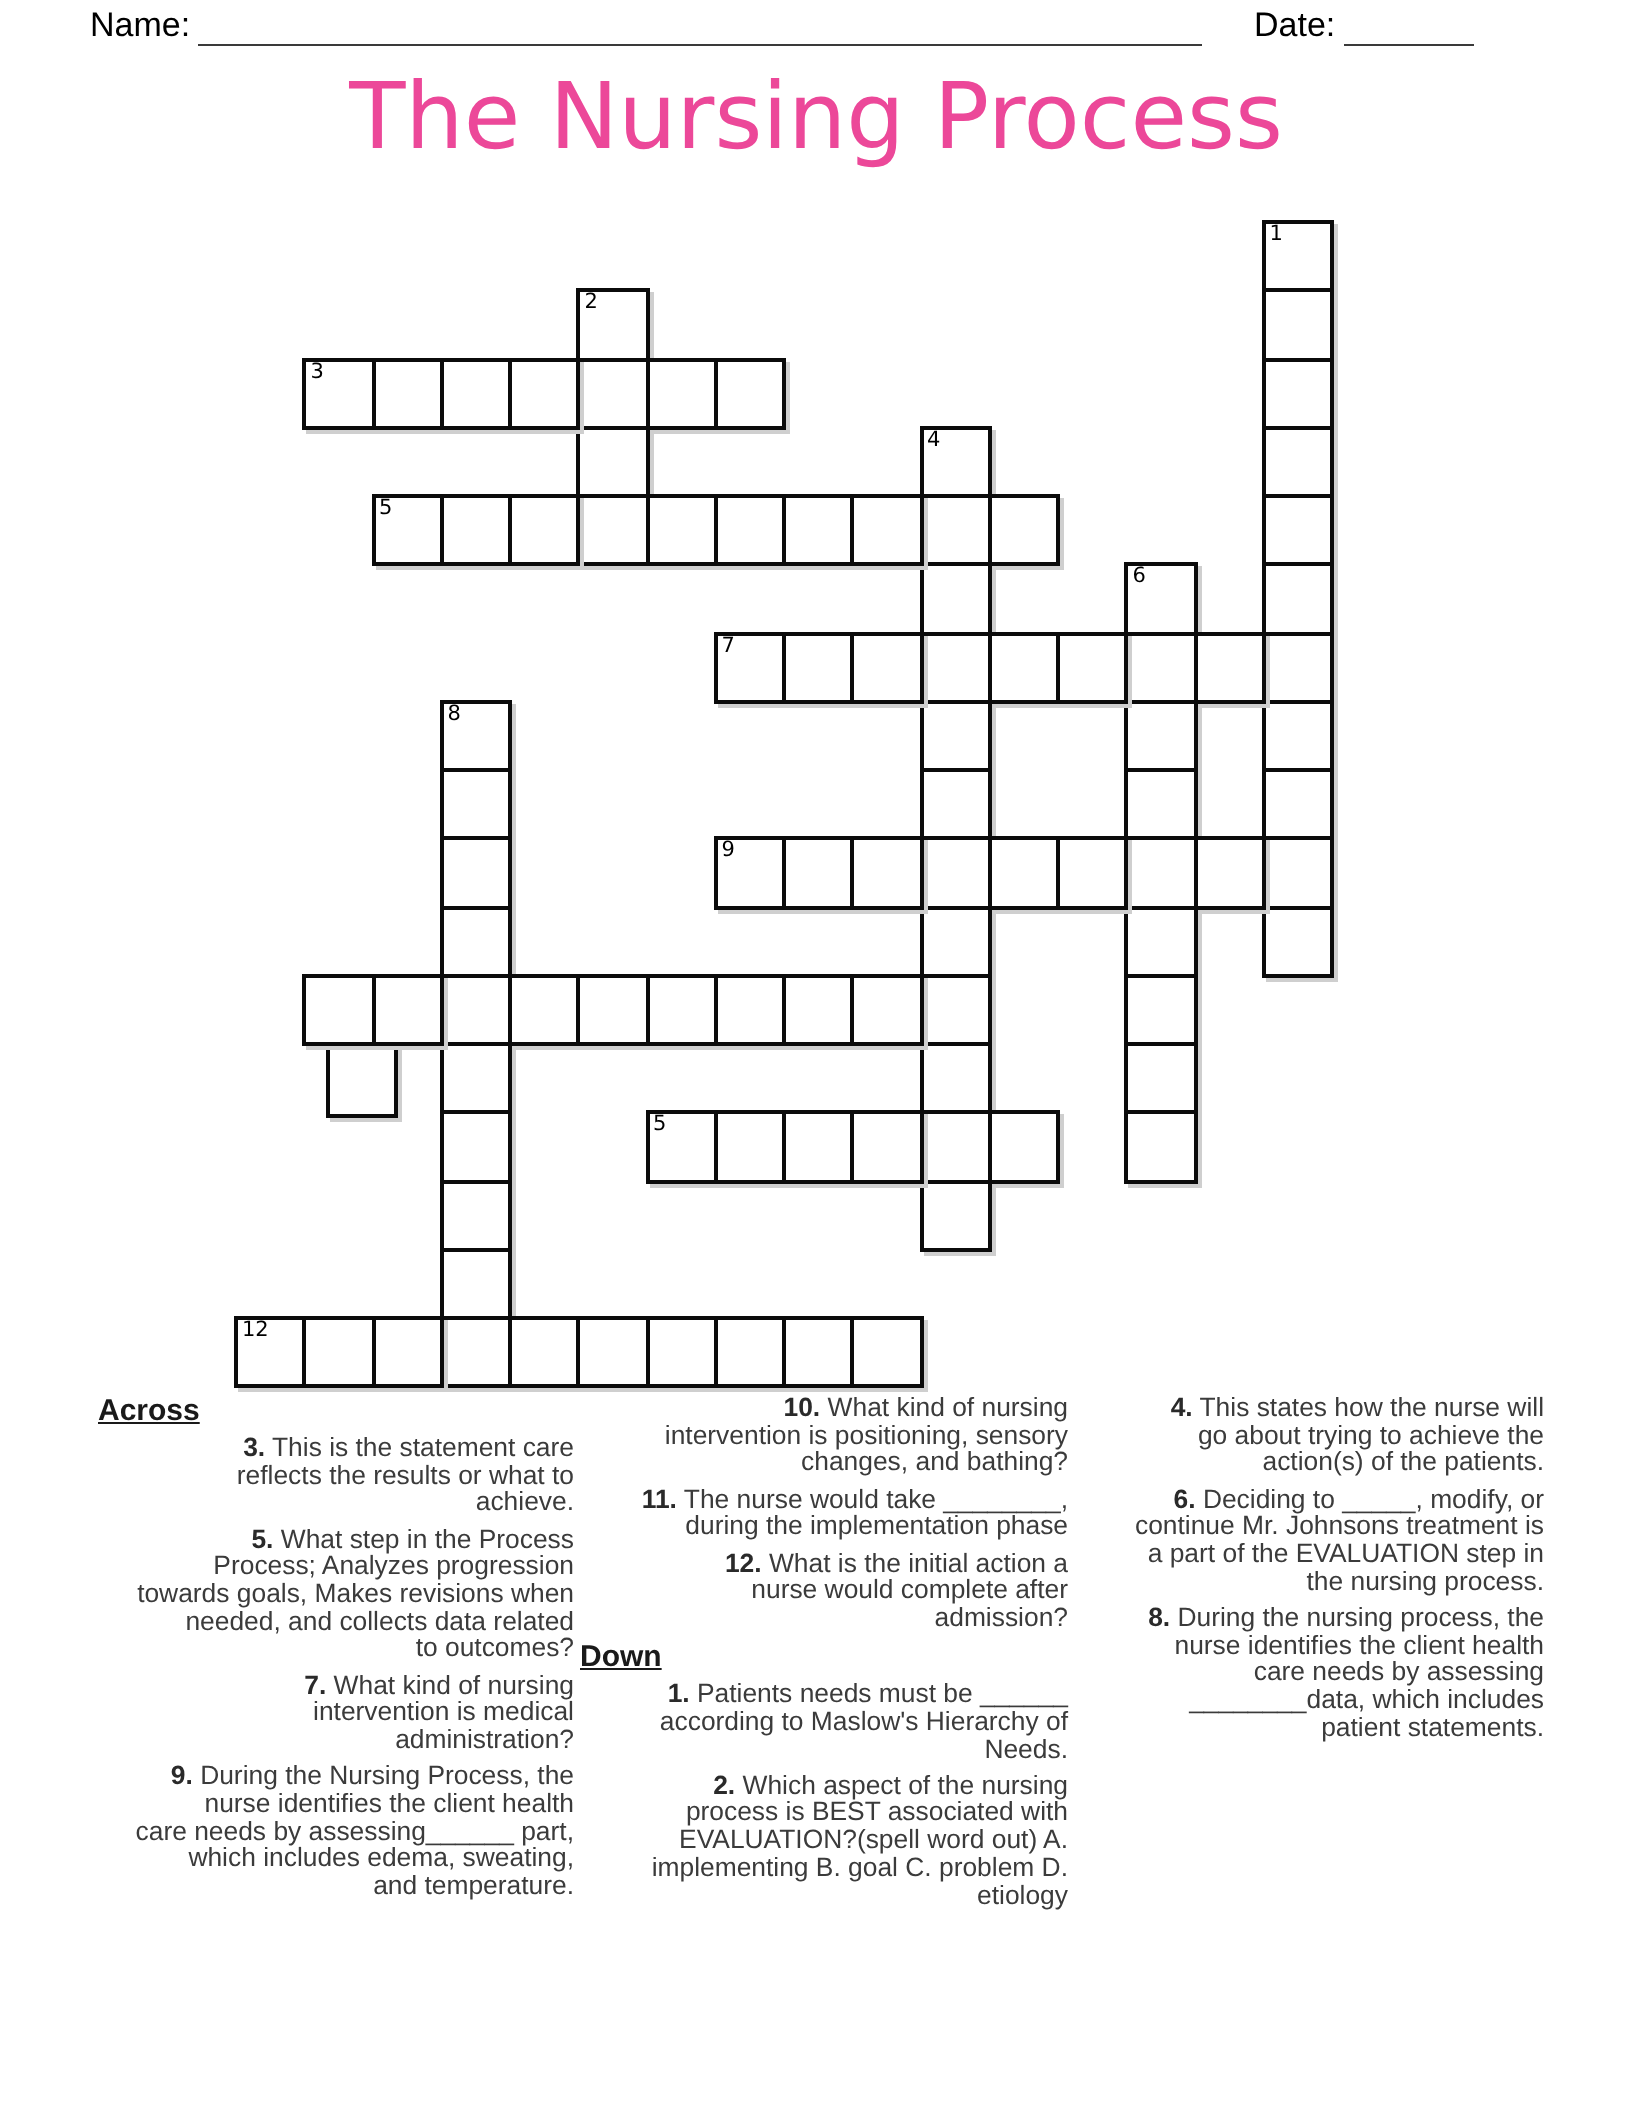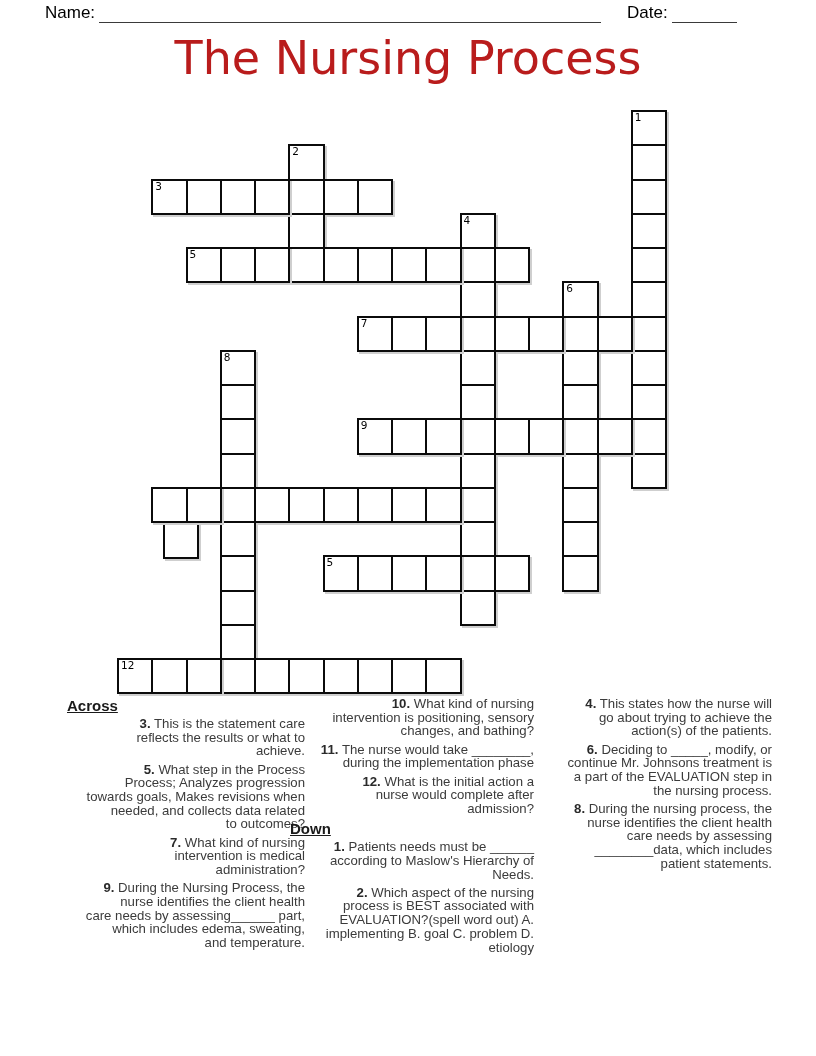--- a/index.html
+++ b/index.html
@@ -11,34 +11,34 @@
   .hdr-label{position:absolute;top:3px;font-size:17px;color:#000;
              font-family:"Liberation Sans",sans-serif;}
   .name-label{left:45px;}
   .date-label{left:627px;}
   .hdr-line{position:absolute;height:18px;border-bottom:1.6px solid #3a3a3a;top:4px;}
   .name-line{left:99px;width:502px;}
   .date-line{left:672px;width:65px;}
 
   
   .title{position:absolute;top:33px;left:0;width:816px;text-align:center;
-         font-size:46px;line-height:1.1;color:#b91c1c;font-weight:normal;
+         font-size:46px;line-height:1.1;color:#ec4899;font-weight:normal;
          font-family:"DejaVu Sans",sans-serif;}
 
   
   .grid{position:absolute;inset:0;}
   .cell{position:absolute;box-sizing:border-box;background:#fff;
         border:2px solid #0b0b0b;box-shadow:2px 2px 0 #cfcfcf;}
   .cell-num{position:absolute;top:-1px;left:2px;font-size:10.5px;line-height:13px;
             color:#000;font-family:"DejaVu Sans",sans-serif;}
 
   
   .clue-col{position:absolute;top:697px;font-size:13.2px;line-height:13.7px;
             color:#3b3b3b;font-family:"Liberation Sans",sans-serif;}
-  .col-1{left:49px;width:238px;margin-left:18px;}
+  .col-1{left:49px;width:238px;}
   .col-2{left:290px;width:244px;}
   .col-3{left:534px;width:238px;}
   .clue-heading{font-weight:bold;text-decoration:underline;color:#1a1a1a;
                 font-size:15px;line-height:17px;margin:0 0 3px 0;}
   .clue{margin:0 0 4.5px 0;}
   .clue-line{white-space:nowrap;text-align:right;}
   .clue-num{font-weight:bold;color:#2a2a2a;}
 </style>
 </head>
 <body>

